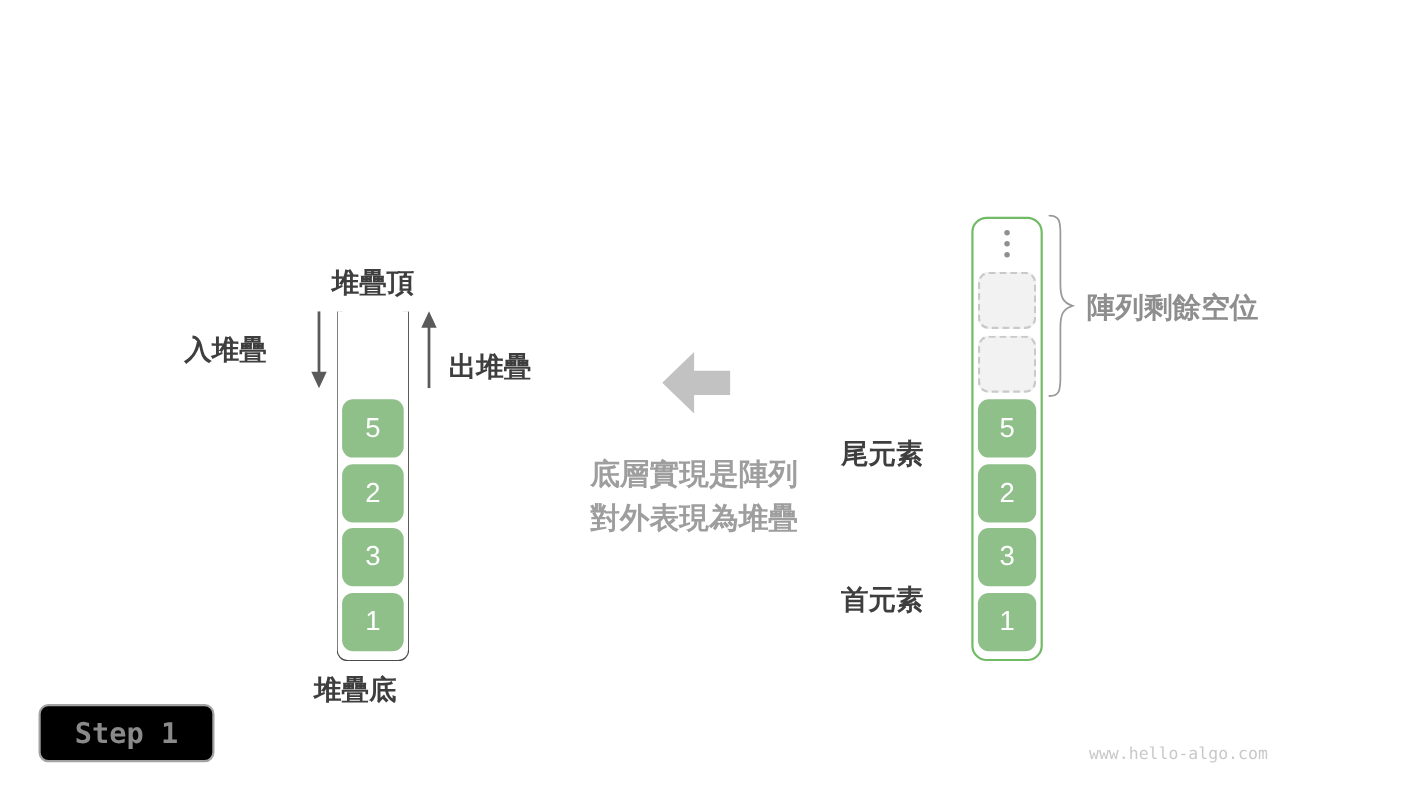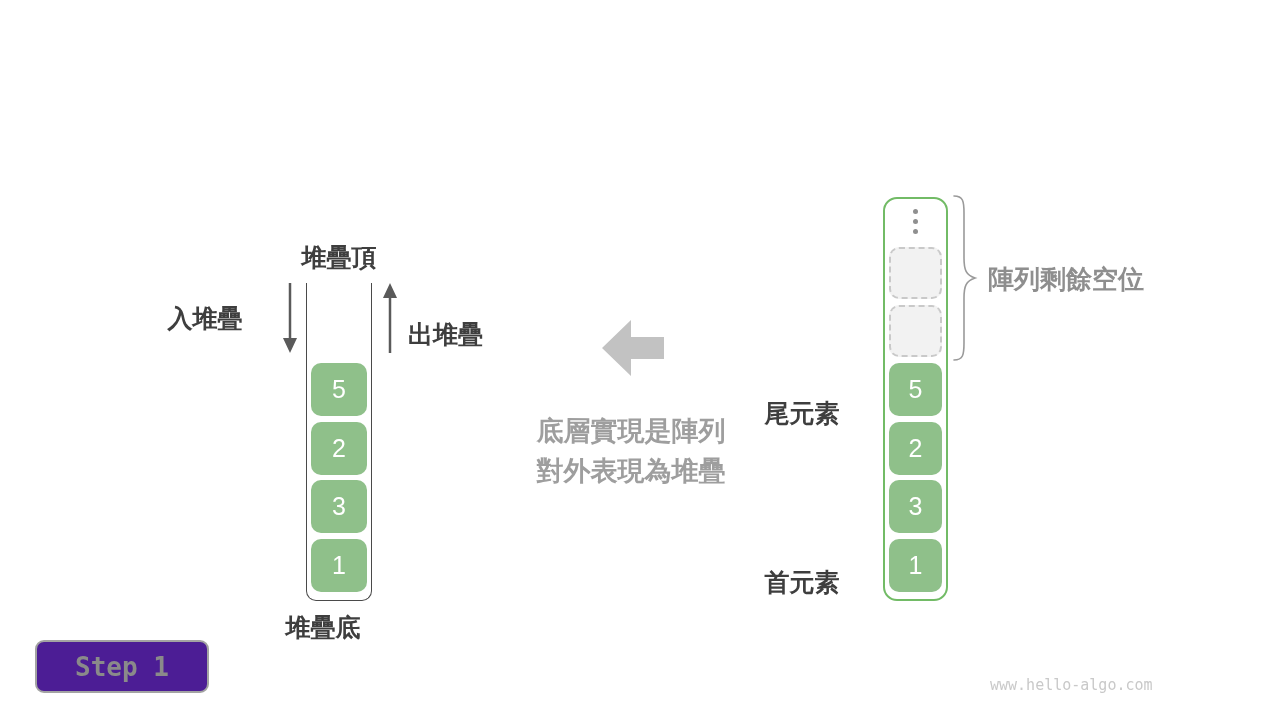--- a/index.html
+++ b/index.html
@@ -35,22 +35,22 @@
   }
   .dot{position:absolute;left:913px;width:5px;height:5px;border-radius:50%;background:#8f8f8f;}
   
   .caption{
     left:456px;top:411px;width:350px;text-align:center;
     font-size:27px;font-weight:bold;color:#9e9e9e;line-height:40px;white-space:nowrap;
   }
   .free-lbl{left:988px;top:262px;font-size:26px;font-weight:bold;color:#8e8e8e;white-space:nowrap;}
   
   .step-badge{
-    left:35px;top:640px;width:174px;height:53px;box-sizing:border-box;
-    border:2px solid #a3a3a3;border-radius:9px;background:#4c1d95;
+    left:35px;top:640px;width:160px;height:53px;box-sizing:border-box;
+    border:2px solid #a3a3a3;border-radius:9px;background:#000000;
     display:flex;align-items:center;justify-content:center;
     font-family:"DejaVu Sans Mono",monospace;font-size:26px;font-weight:bold;color:#8a8a8a;
   }
   .watermark{
     left:990px;top:676px;width:250px;text-align:left;
     font-family:"DejaVu Sans Mono",monospace;font-size:15px;color:#c9c9c9;white-space:nowrap;
   }
 </style>
 </head>
 <body>
@@ -99,21 +99,21 @@
 
   <div class="abs empty-slot" style="top:247px;"></div>
   <div class="abs empty-slot" style="top:305px;"></div>
 
   <div class="abs cell arr-cell" style="top:363px;">5</div>
   <div class="abs cell arr-cell" style="top:422px;">2</div>
   <div class="abs cell arr-cell" style="top:480px;">3</div>
   <div class="abs cell arr-cell" style="top:539px;">1</div>
 
   <div class="abs lbl right" style="left:742px;top:379px;width:120px;margin-top:20px;">尾元素</div>
-  <div class="abs lbl right" style="left:742px;top:571px;width:120px;font-family:Liberation Mono, monospace;">首元素</div>
+  <div class="abs lbl right" style="left:742px;top:532px;width:120px;">首元素</div>
 
   <svg class="abs" style="left:951px;top:195px;" width="28" height="166" viewBox="0 0 28 166">
     <path d="M3,1 C12,1 13,6 13,18 L13,63 C13,75 15,80 24,83 C15,86 13,91 13,103 L13,148 C13,160 12,165 3,165" fill="none" stroke="#9a9a9a" stroke-width="1.6" stroke-linecap="round"></path>
   </svg>
 
   <div class="abs free-lbl">陣列剩餘空位</div>
 
   <div class="abs step-badge">Step 1</div>
 
   <div class="abs watermark">www.hello-algo.com</div>

